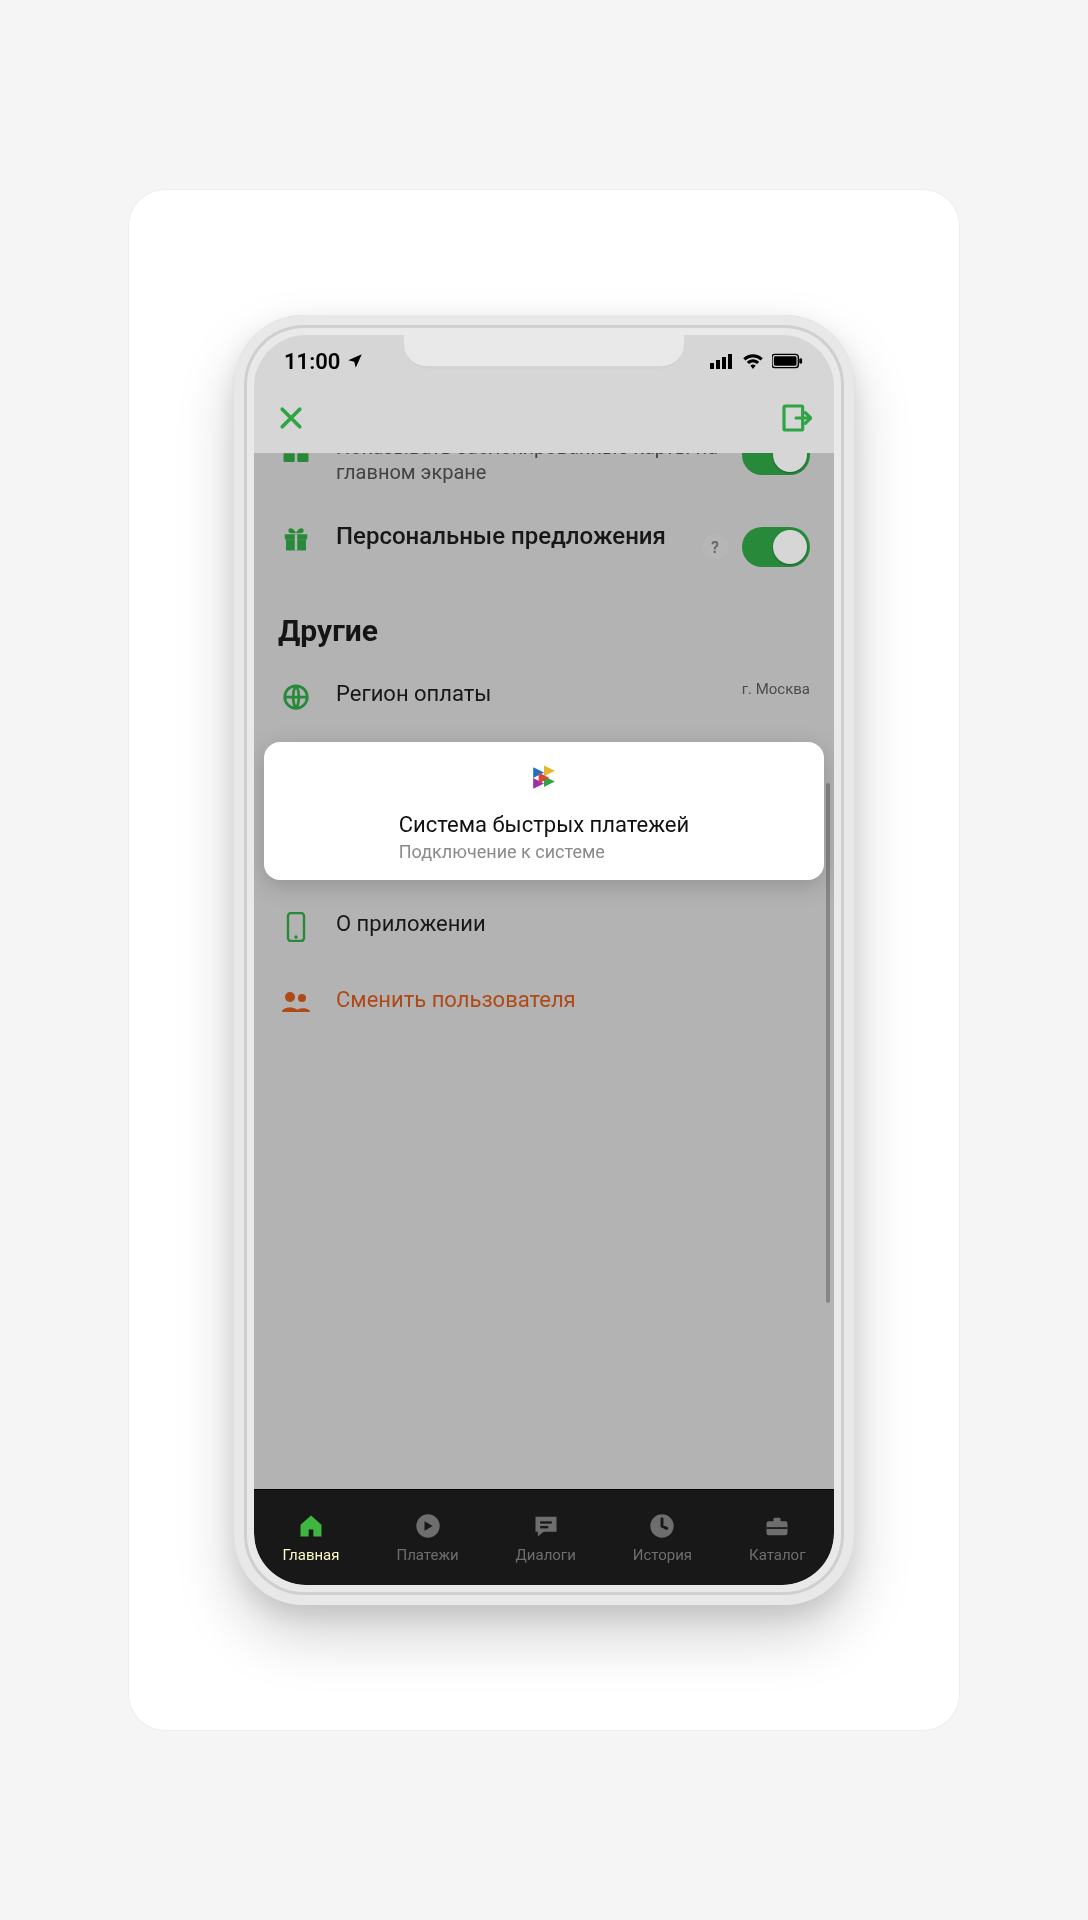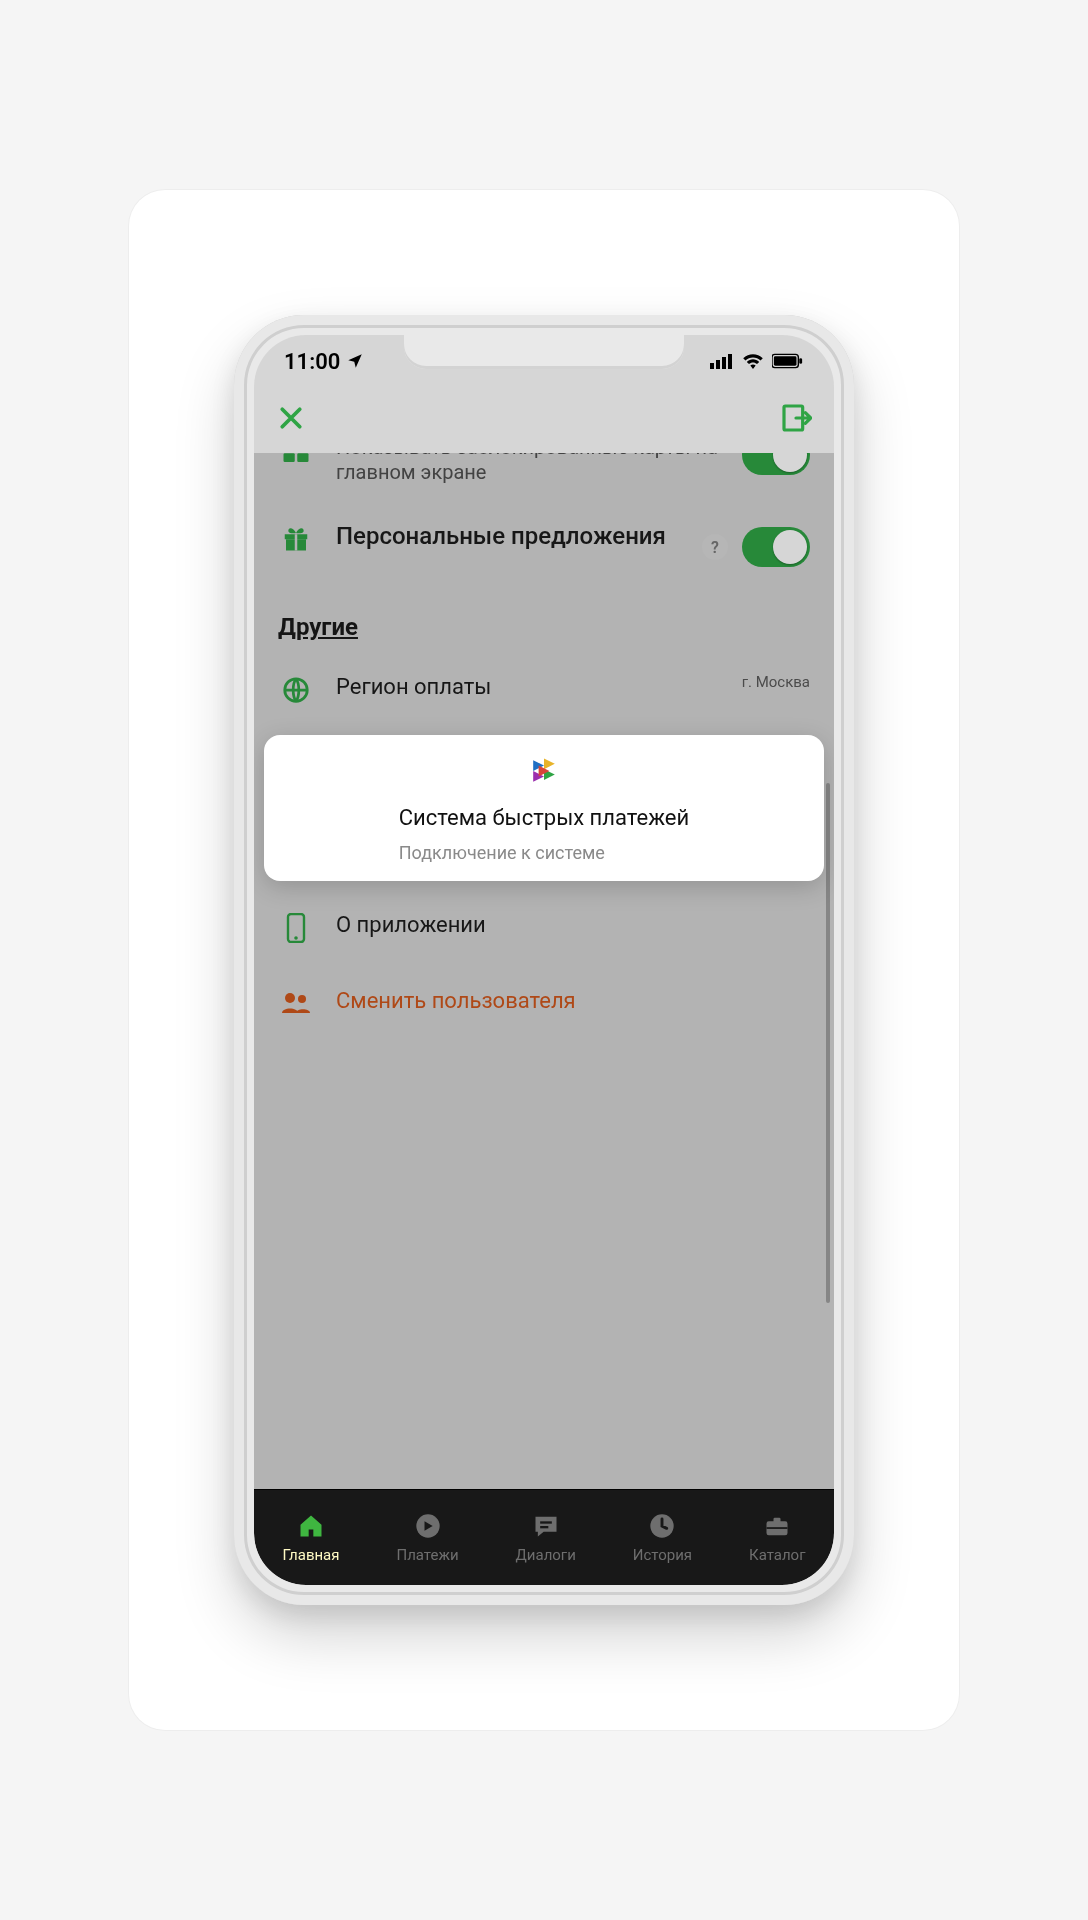--- a/index.html
+++ b/index.html
@@ -113,42 +113,41 @@
   .toggle {
     width: 68px; height: 40px; border-radius: 20px;
     background: #2fa445; position: relative;
   }
   .toggle .knob {
     width: 34px; height: 34px; border-radius: 50%;
     background: #fff; position:absolute; top:3px; right:3px;
     box-shadow: 0 1px 2px rgba(0,0,0,0.3);
   }
   .section-title {
-    font-size: 24px;
+    font-size: 30px;
     font-weight: 700;
     color: #1a1a1a;
     padding: 28px 24px 10px;
-    text-decoration: underline;
   }
   .row.sub {
     padding: 22px 24px;
   }
   .row.sub .title { font-size: 22px; }
   .value-text { font-size: 15px; color:#5a5a5a; }
   .highlight-card {
     background: #fff;
     border-radius: 16px;
     margin: 8px 10px;
     box-shadow: 0 6px 24px rgba(0,0,0,0.18);
     padding: 18px 16px;
     display:flex; align-items:center; gap:12px;
     position: relative; z-index: 30; flex-direction: column;
   }
   .highlight-card .hc-title { font-size: 22px; color:#111; }
-  .highlight-card .hc-sub { font-size: 18px; color:#8a8a8a; margin-top:12px; }
+  .highlight-card .hc-sub { font-size: 18px; color:#8a8a8a; margin-top:4px; }
   .scroll-indicator {
     position:absolute; right:4px; top: 330px; width:4px; height: 520px;
     background: rgba(0,0,0,0.25); border-radius: 2px;
   }
   .tab-bar {
     height: 96px;
     background: #181818;
     display:flex; justify-content:space-around; align-items:center;
     border-top: 1px solid #000;
     border-bottom-left-radius: 52px;

